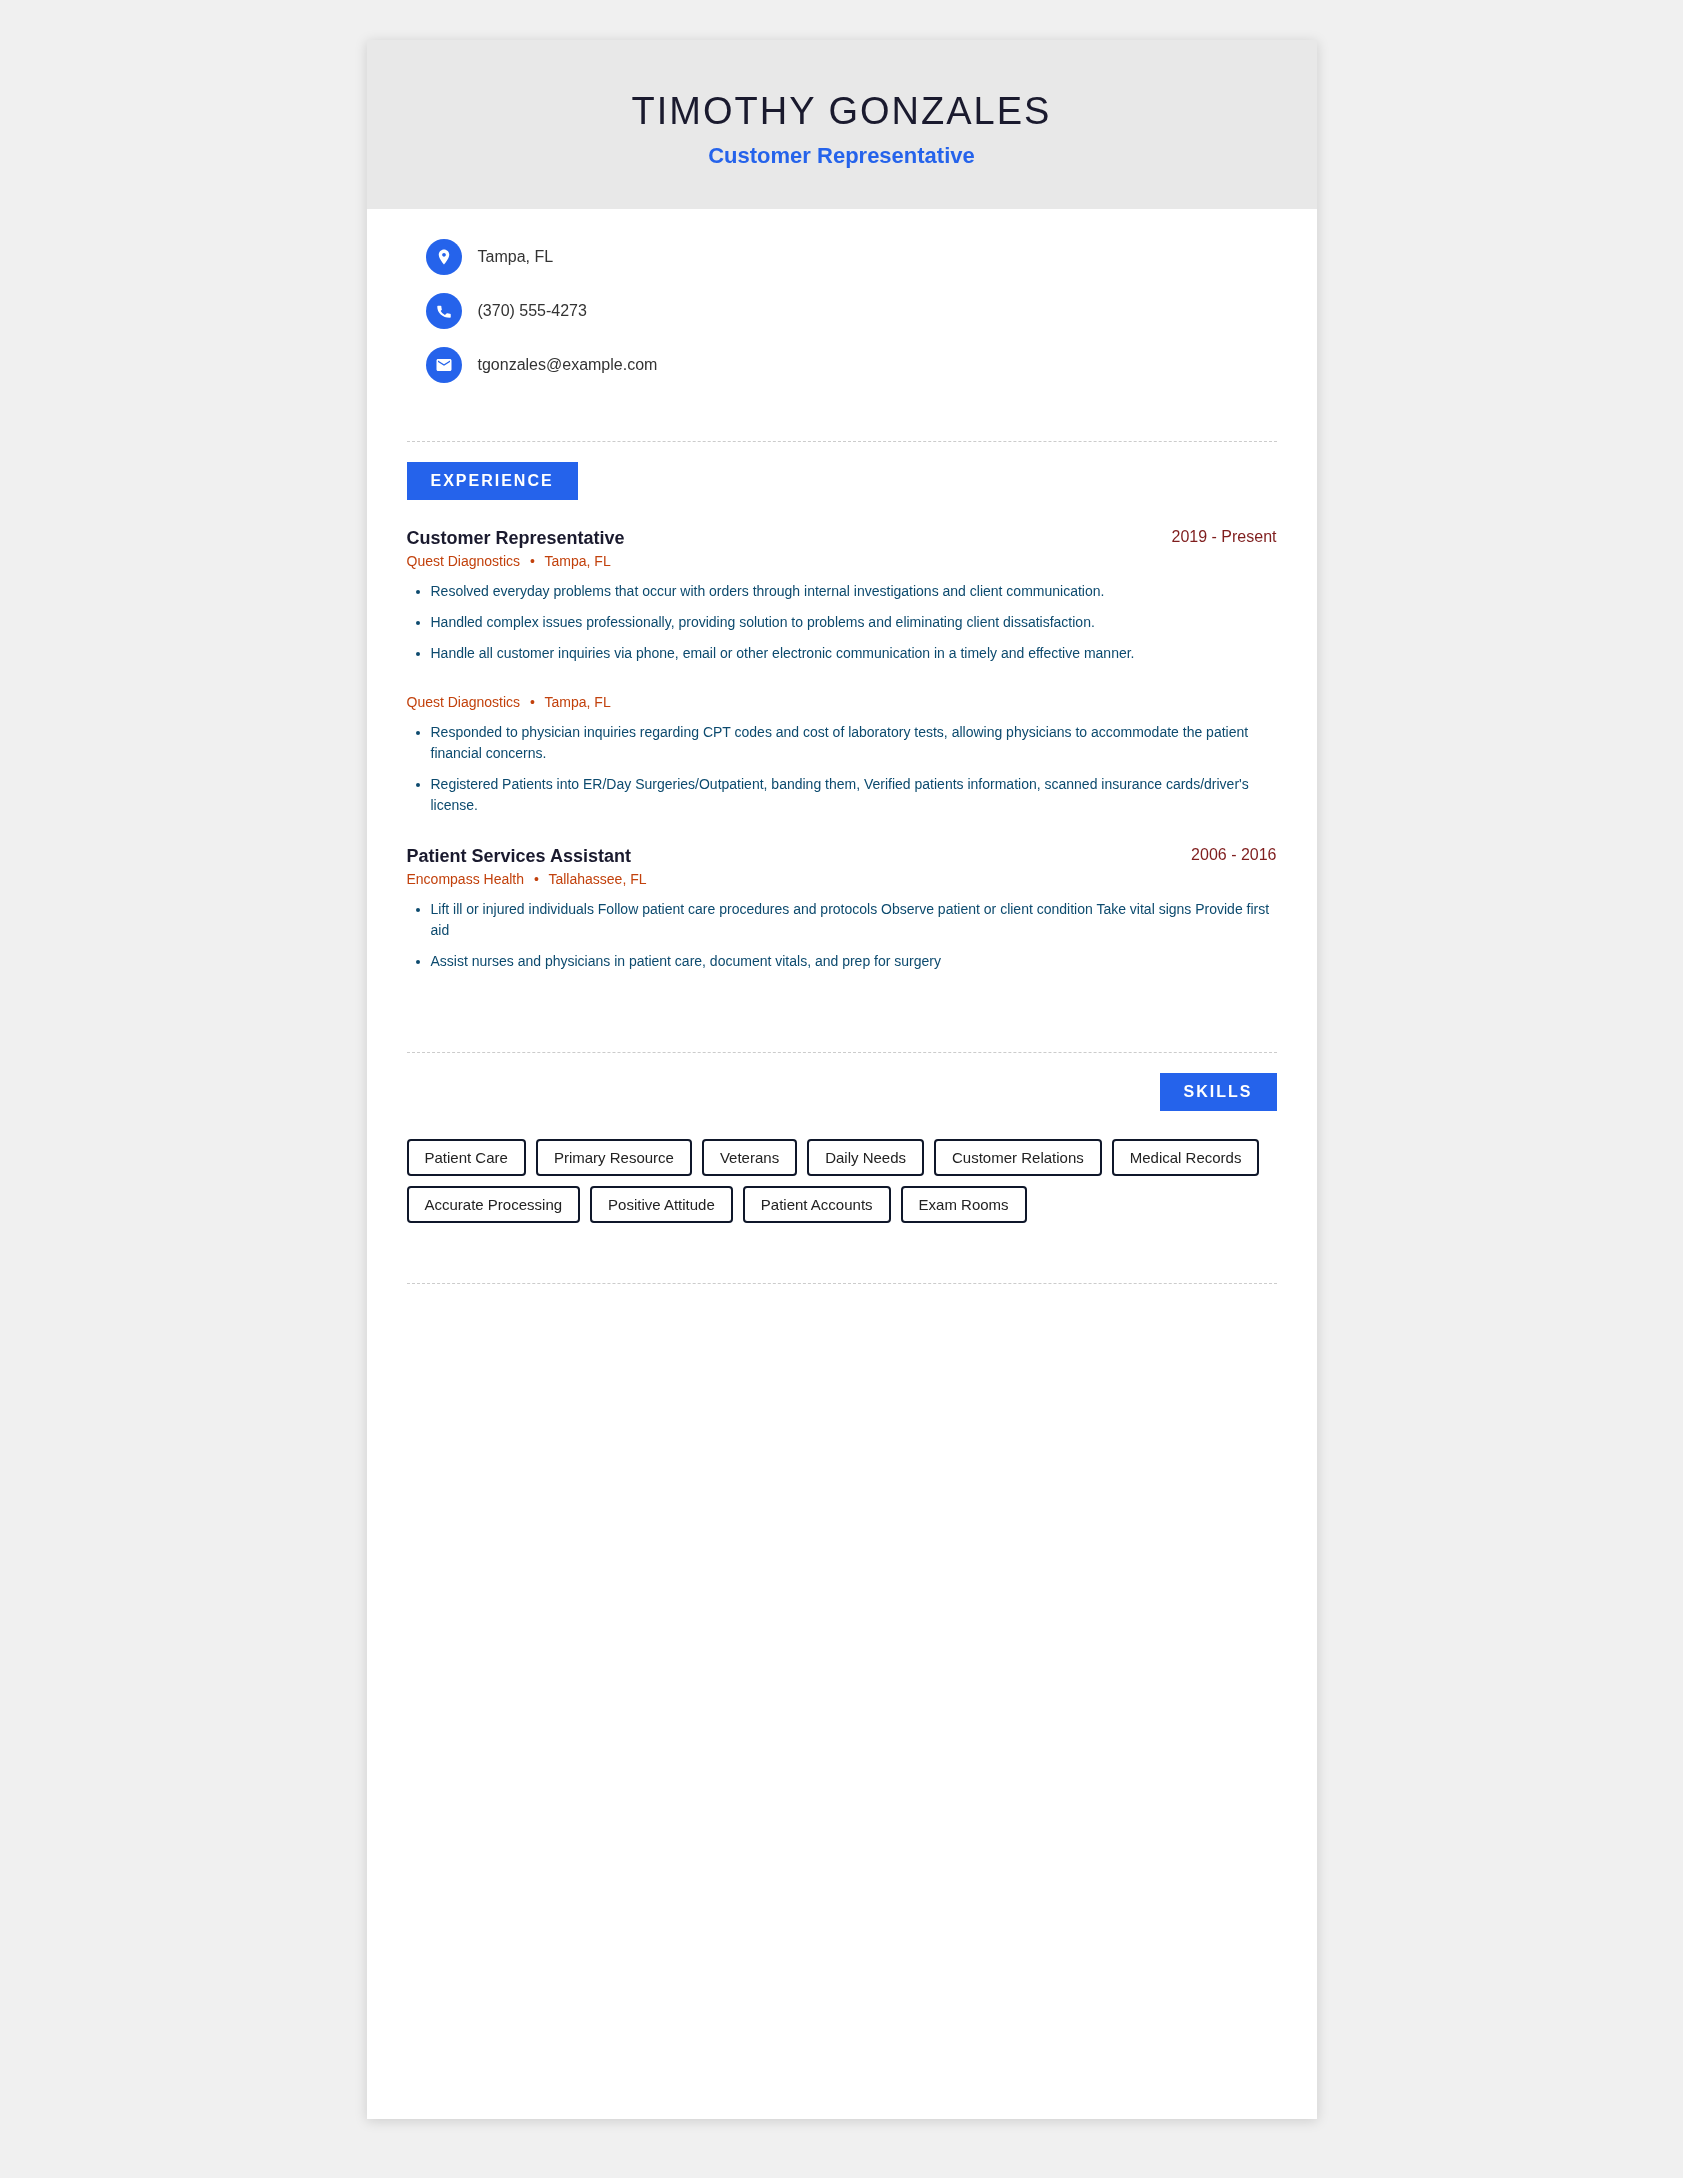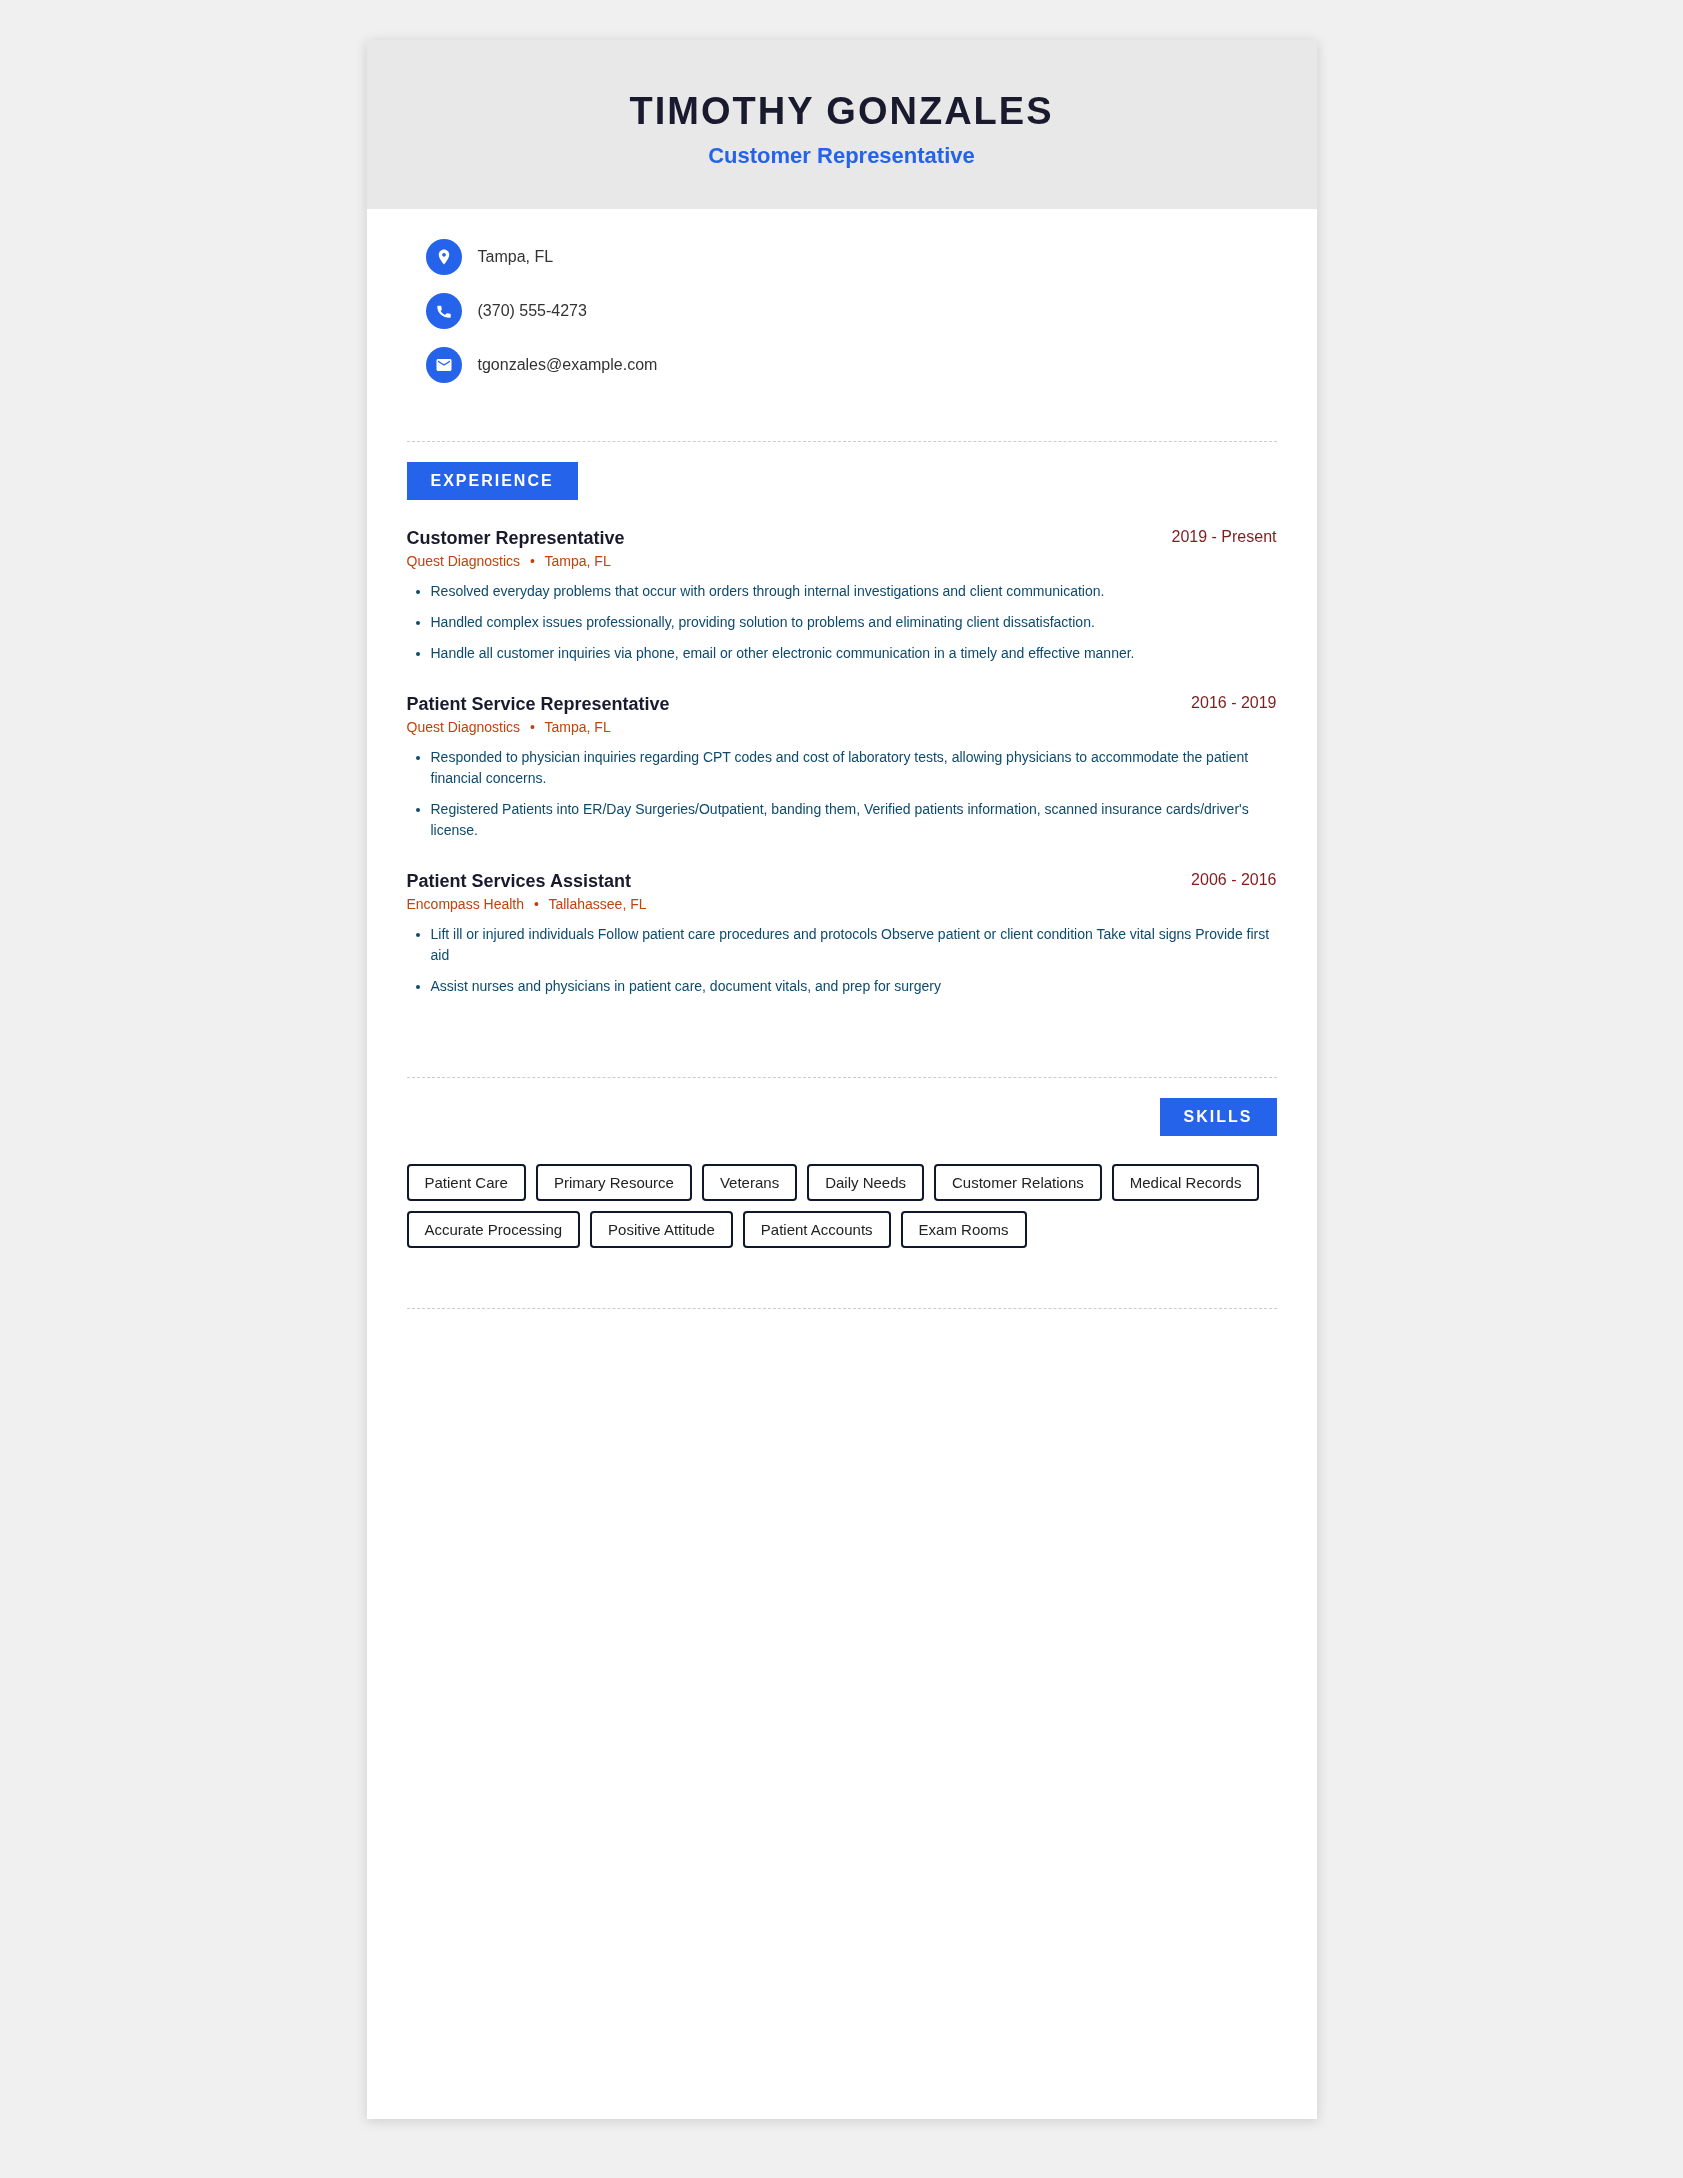--- a/index.html
+++ b/index.html
@@ -19,21 +19,21 @@
       box-shadow: 0 2px 12px rgba(0,0,0,0.15);
     }
     
     .header {
       background: #e8e8e8;
       text-align: center;
       padding: 50px 40px 40px 40px;
     }
     .header-name {
       font-size: 38px;
-      font-weight: 700;
+      font-weight: 400;
       color: #1a1a2e;
       letter-spacing: 2px;
       text-transform: uppercase;
     }
     .header-title {
       font-size: 22px;
       color: #2563eb;
       font-weight: 600;
       margin-top: 10px;
     }
@@ -200,24 +200,20 @@
       </div>
       <ul class="exp-bullets">
         <li>Resolved everyday problems that occur with orders through internal investigations and client communication.</li>
         <li>Handled complex issues professionally, providing solution to problems and eliminating client dissatisfaction.</li>
         <li>Handle all customer inquiries via phone, email or other electronic communication in a timely and effective manner.</li>
       </ul>
     </div>
 
     
     <div class="exp-entry">
-      <div class="exp-header">
-        <span class="exp-job-title">Patient Service Representative</span>
-        <span class="exp-dates">2016 - 2019</span>
-      </div>
       <div class="exp-company">
         <span>Quest Diagnostics</span>
         <span class="dot">•</span>
         <span>Tampa, FL</span>
       </div>
       <ul class="exp-bullets">
         <li>Responded to physician inquiries regarding CPT codes and cost of laboratory tests, allowing physicians to accommodate the patient financial concerns.</li>
         <li>Registered Patients into ER/Day Surgeries/Outpatient, banding them, Verified patients information, scanned insurance cards/driver's license.</li>
       </ul>
     </div>

